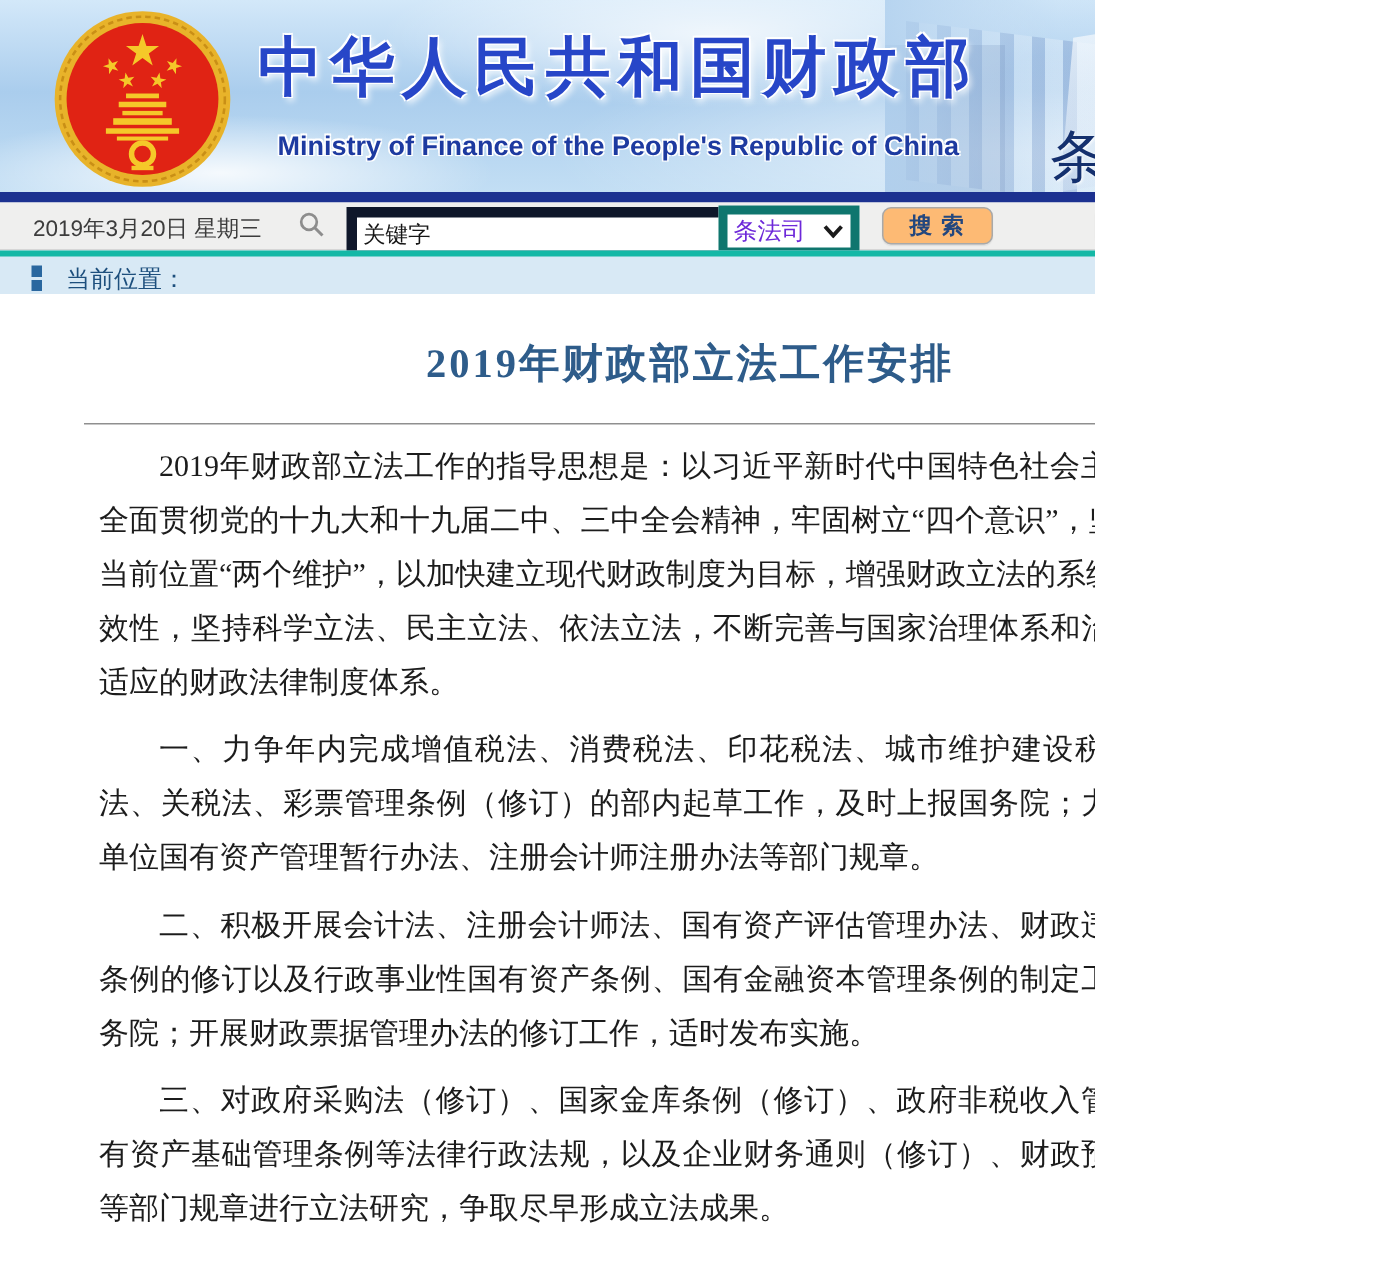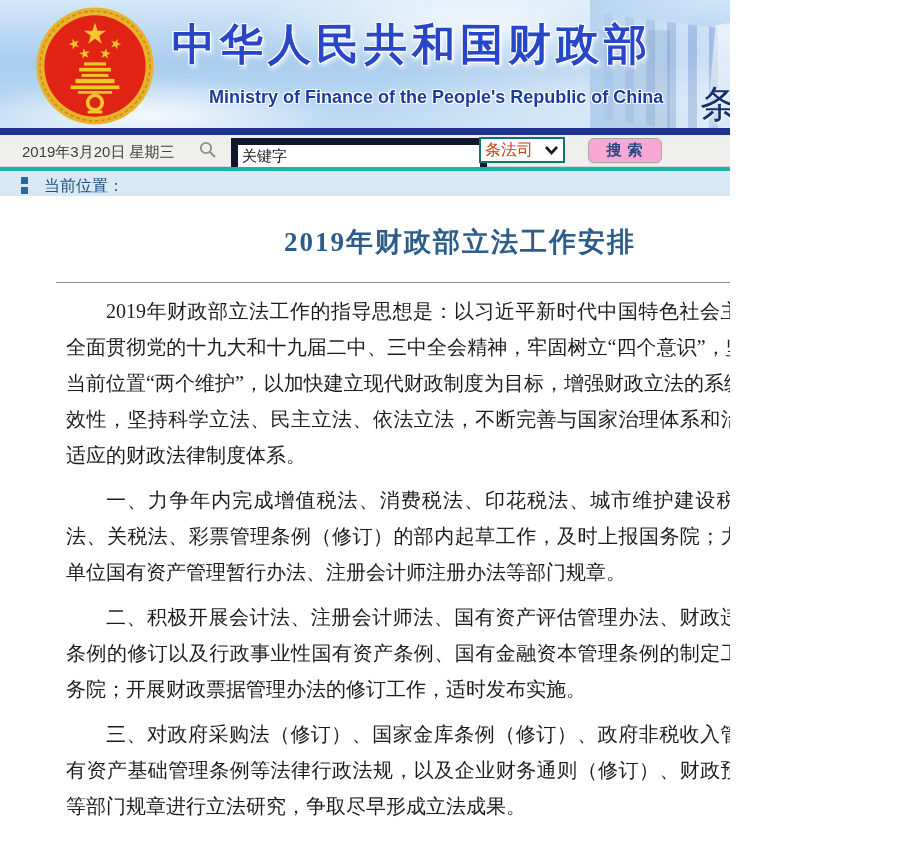--- a/index.html
+++ b/index.html
@@ -29,47 +29,47 @@
     border:1px solid rgba(120,105,80,.4);}
   .b-corner{position:absolute;right:0;top:0;width:30px;height:27px;background:#1d2f6d;}
   .b-tint{position:absolute;inset:0;background:linear-gradient(90deg, rgba(176,208,238,.85) 0%, rgba(176,208,238,.15) 35%, rgba(176,208,238,0) 100%);}
   .emblem{position:absolute;left:34px;top:5px;width:122px;height:122px;}
   .site-title{
     position:absolute;left:172px;top:16px;font-size:43px;font-weight:bold;letter-spacing:5px;
     color:#2746c8;white-space:nowrap;
     text-shadow:1px 1px 0 #fff,-1px -1px 0 #fff,1px -1px 0 #fff,-1px 1px 0 #fff,2px 3px 4px rgba(255,255,255,.8);
   }
   .site-sub{
-    position:absolute;left:209px;top:87px;font-size:18px;font-weight:bold;color:#1d3aa0;white-space:nowrap;
+    position:absolute;left:185px;top:87px;font-size:18px;font-weight:bold;color:#1d3aa0;white-space:nowrap;
     text-shadow:1px 1px 0 #fff,-1px -1px 0 #fff,1px -1px 0 #fff,-1px 1px 0 #fff;
   }
   .dept{
     position:absolute;left:700px;top:79px;font-size:38px;font-weight:normal;letter-spacing:14px;
     color:#14306e;white-space:nowrap;text-shadow:1px 1px 2px rgba(255,255,255,.9);
   }
   
   .navybar{position:absolute;left:0;top:128px;width:920px;height:7px;background:#1c3190;}
   
   .toolbar{
     position:absolute;left:0;top:135px;width:920px;height:31px;background:#efefee;
     border-bottom:1px solid #d6d6d6;
   }
   .date{position:absolute;left:22px;top:8px;font-size:15px;color:#3c3c3c;white-space:nowrap;}
   .mag{position:absolute;left:199px;top:6px;width:18px;height:18px;cursor:pointer;}
   .kw{
     position:absolute;left:231px;top:3px;width:234px;height:20px;border:7px solid #0f172a;background:#fff;
     font-size:15px;color:#151515;padding:1px 4px;font-family:"Liberation Sans","DejaVu Sans",sans-serif;
   }
   .scope{
-    position:absolute;left:479px;top:2px;width:74px;height:22px;border:2px solid #0f766e;background:#fff;
-    font-size:16px;color:#c2410c;display:flex;align-items:center;padding:0 4px;cursor:pointer;
+    position:absolute;left:479px;top:2px;width:74px;height:22px;border:6px solid #0f766e;background:#fff;
+    font-size:16px;color:#6d28d9;display:flex;align-items:center;padding:0 4px;cursor:pointer;
   }
   .scope .lbl{flex:1;}
   .btn{
-    position:absolute;top:3px;height:23px;background:#f9a8d4;border:1px solid #a9a9a9;border-radius:6px;
+    position:absolute;top:3px;height:23px;background:#fdba74;border:1px solid #a9a9a9;border-radius:6px;
     font-size:15px;font-weight:bold;color:#23477e;display:flex;align-items:center;justify-content:center;
     cursor:pointer;box-shadow:0 1px 1px rgba(0,0,0,.08);white-space:nowrap;letter-spacing:1px;
   }
   .btn-search{left:588px;width:72px;}
   .btn-adv{left:702px;width:94px;margin-left:28px;}
   .btn-home{left:806px;width:88px;color:#195e8c;}
   .right-gutter{position:absolute;left:906px;top:135px;width:14px;height:61px;background:rgba(255,255,255,.45);}
   
   .crumbbar{
     position:absolute;left:0;top:167px;width:920px;height:29px;background:#d8e9f5;

